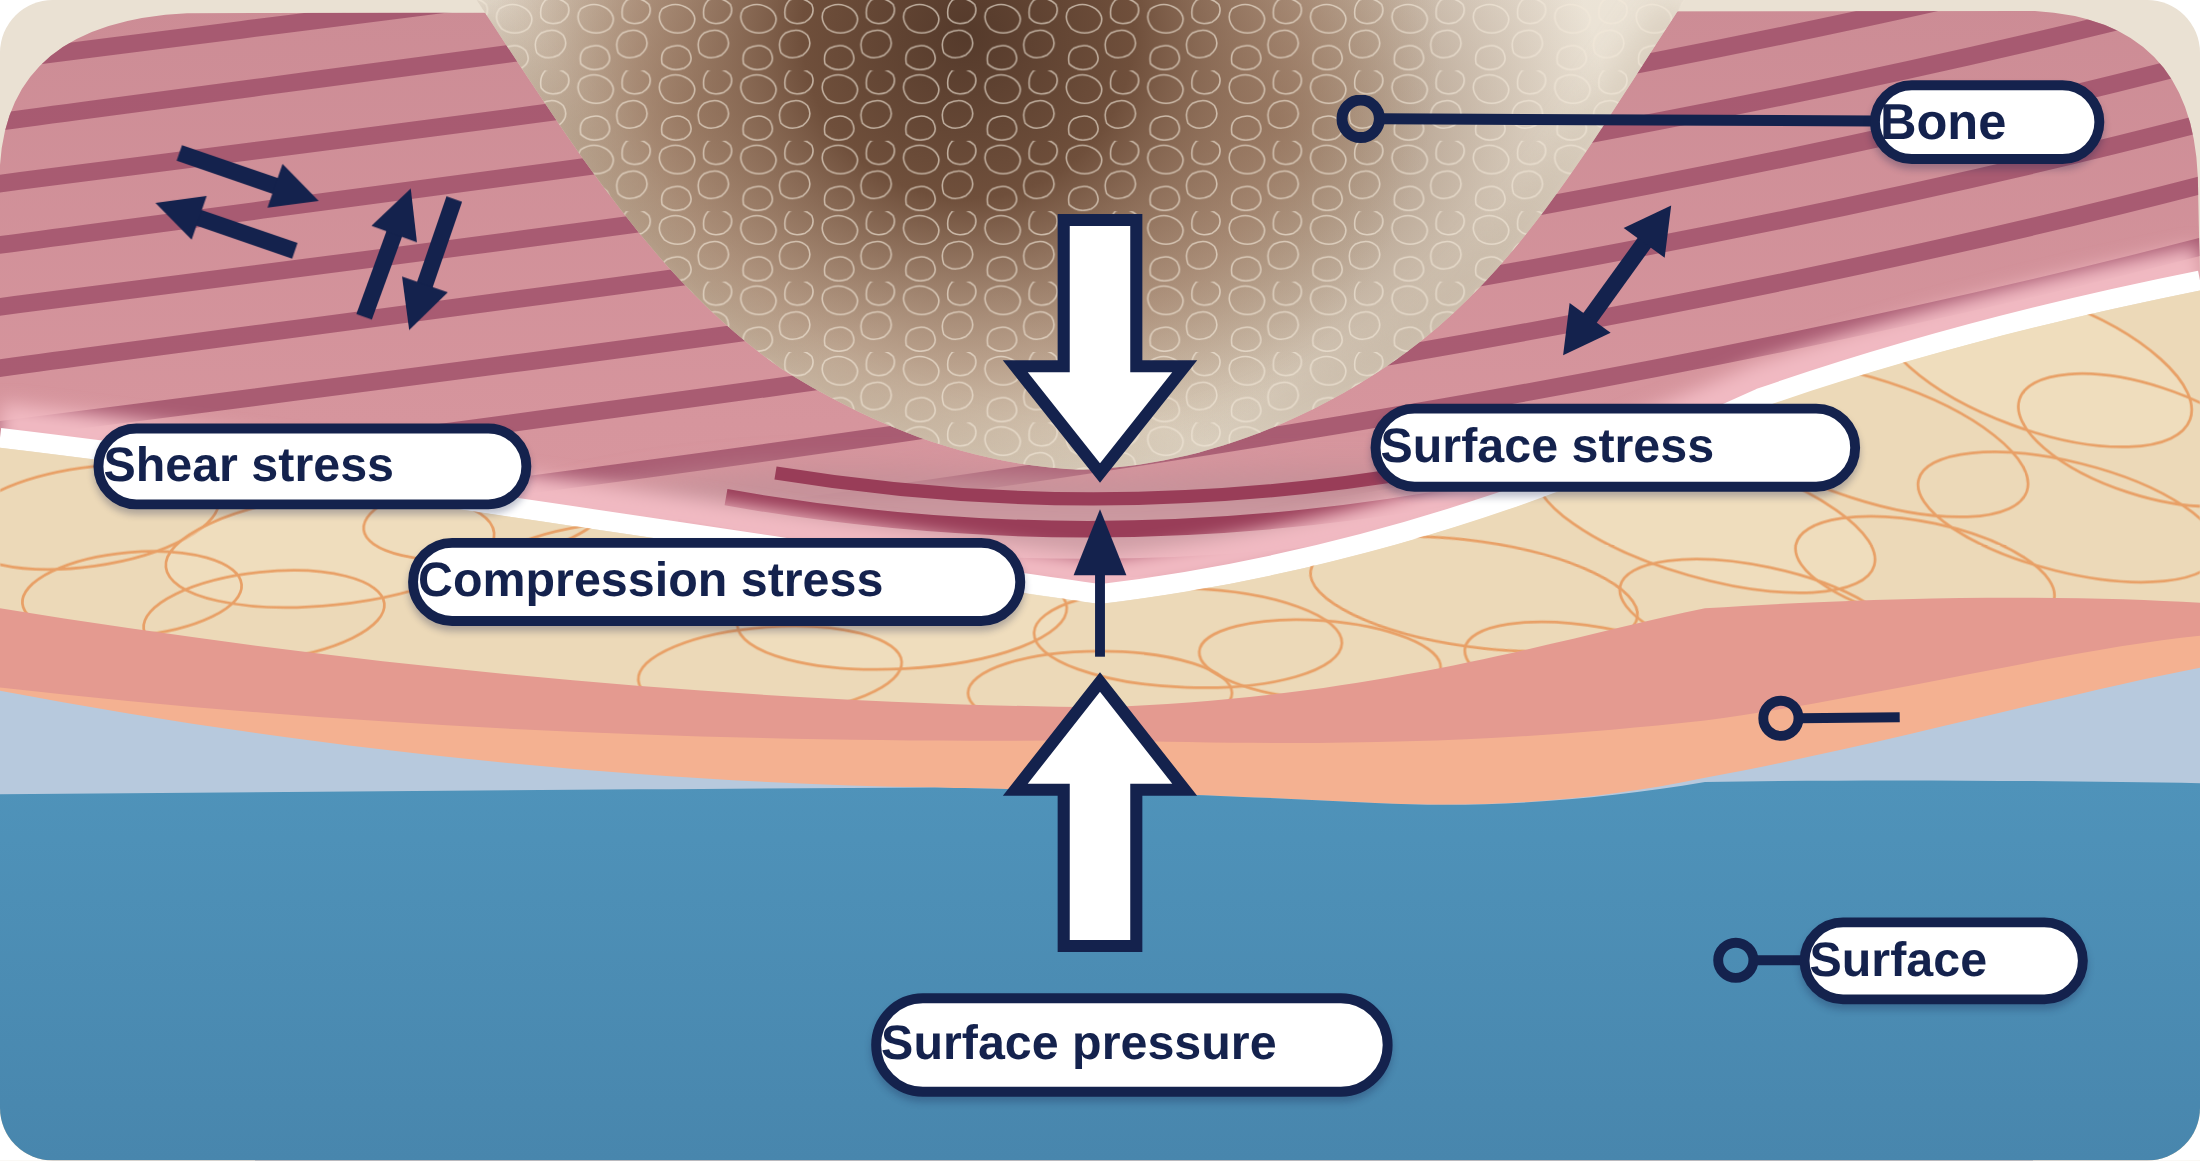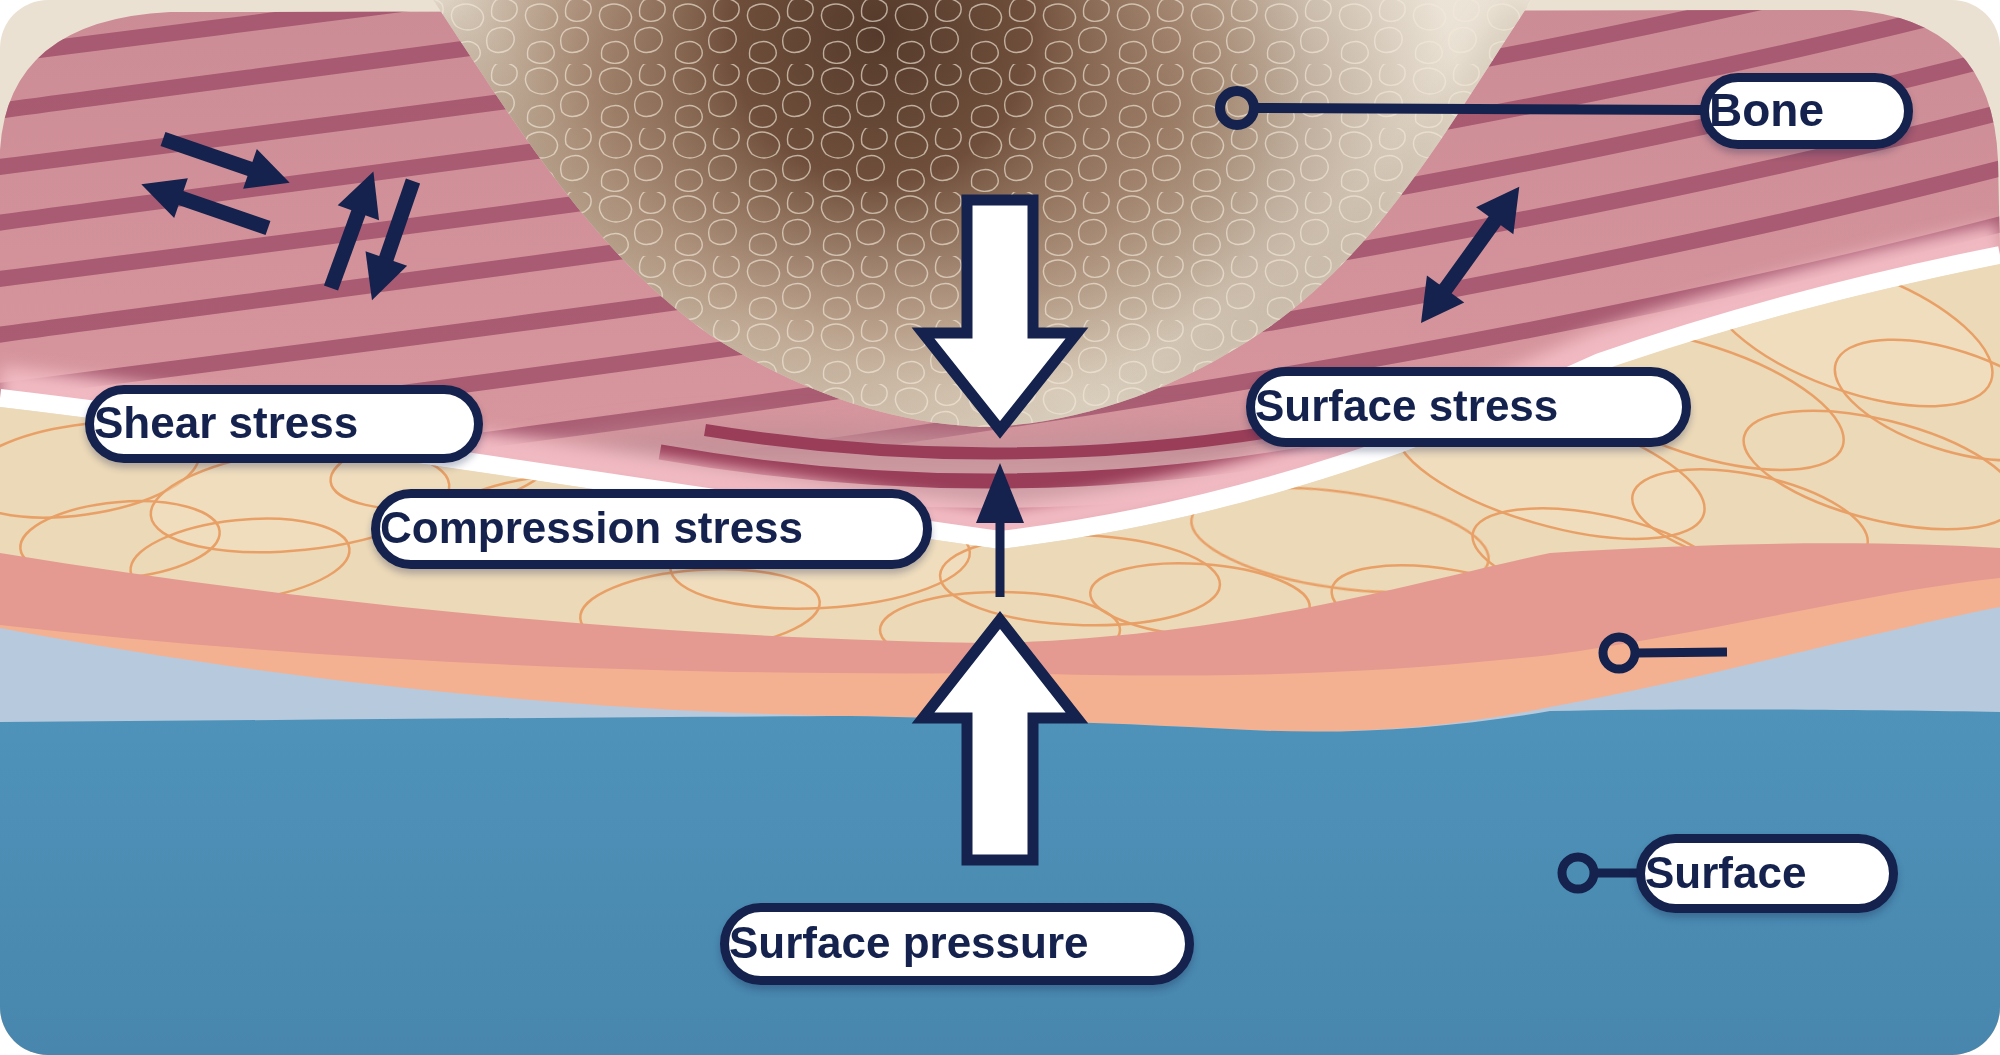--- a/index.html
+++ b/index.html
@@ -238,17 +238,17 @@
 
 <div class="pill" style="left:1246px;top:367px;width:445px;height:80px;font-size:44px;">
   <span>Surface stress</span>
 </div>
 
 
 <div class="pill" style="left:1636px;top:834px;width:262px;height:79px;font-size:44px;">
   <span>Surface</span>
 </div>
 
-<div class="pill" style="left:720px;top:903px;width:474px;height:82px;font-size:44px;">
+<div class="pill" style="left:792px;top:903px;width:474px;height:94px;font-size:44px;">
   <span>Surface pressure</span>
 </div>
 
 </div>
 
 </body></html>

